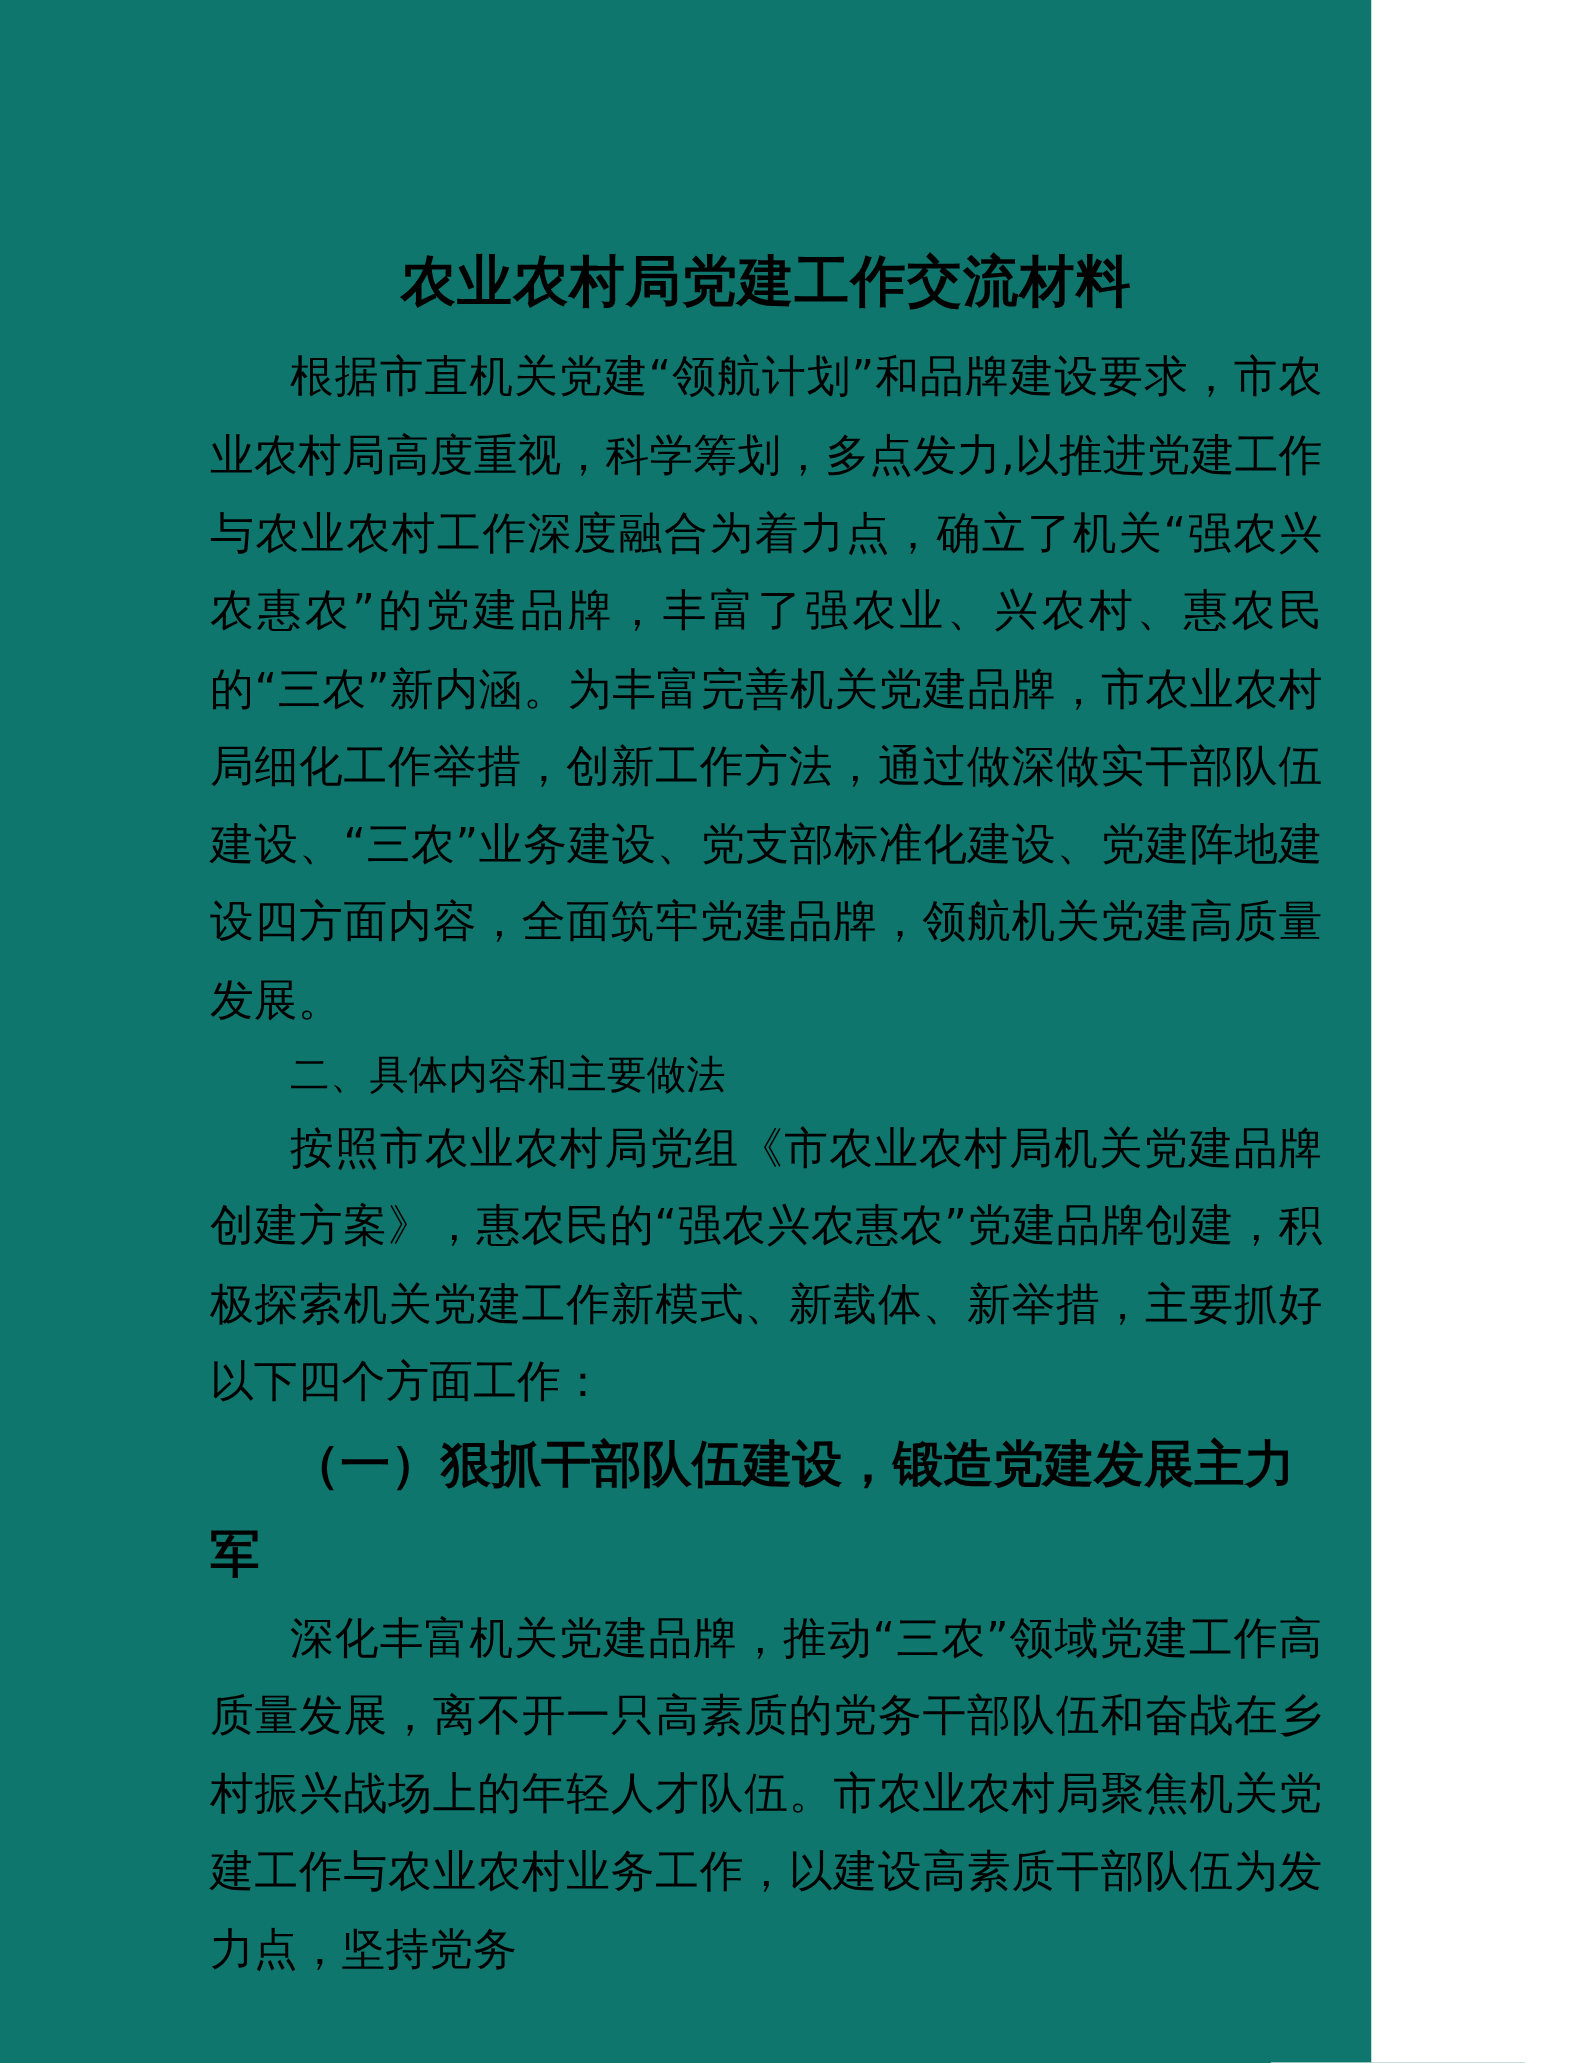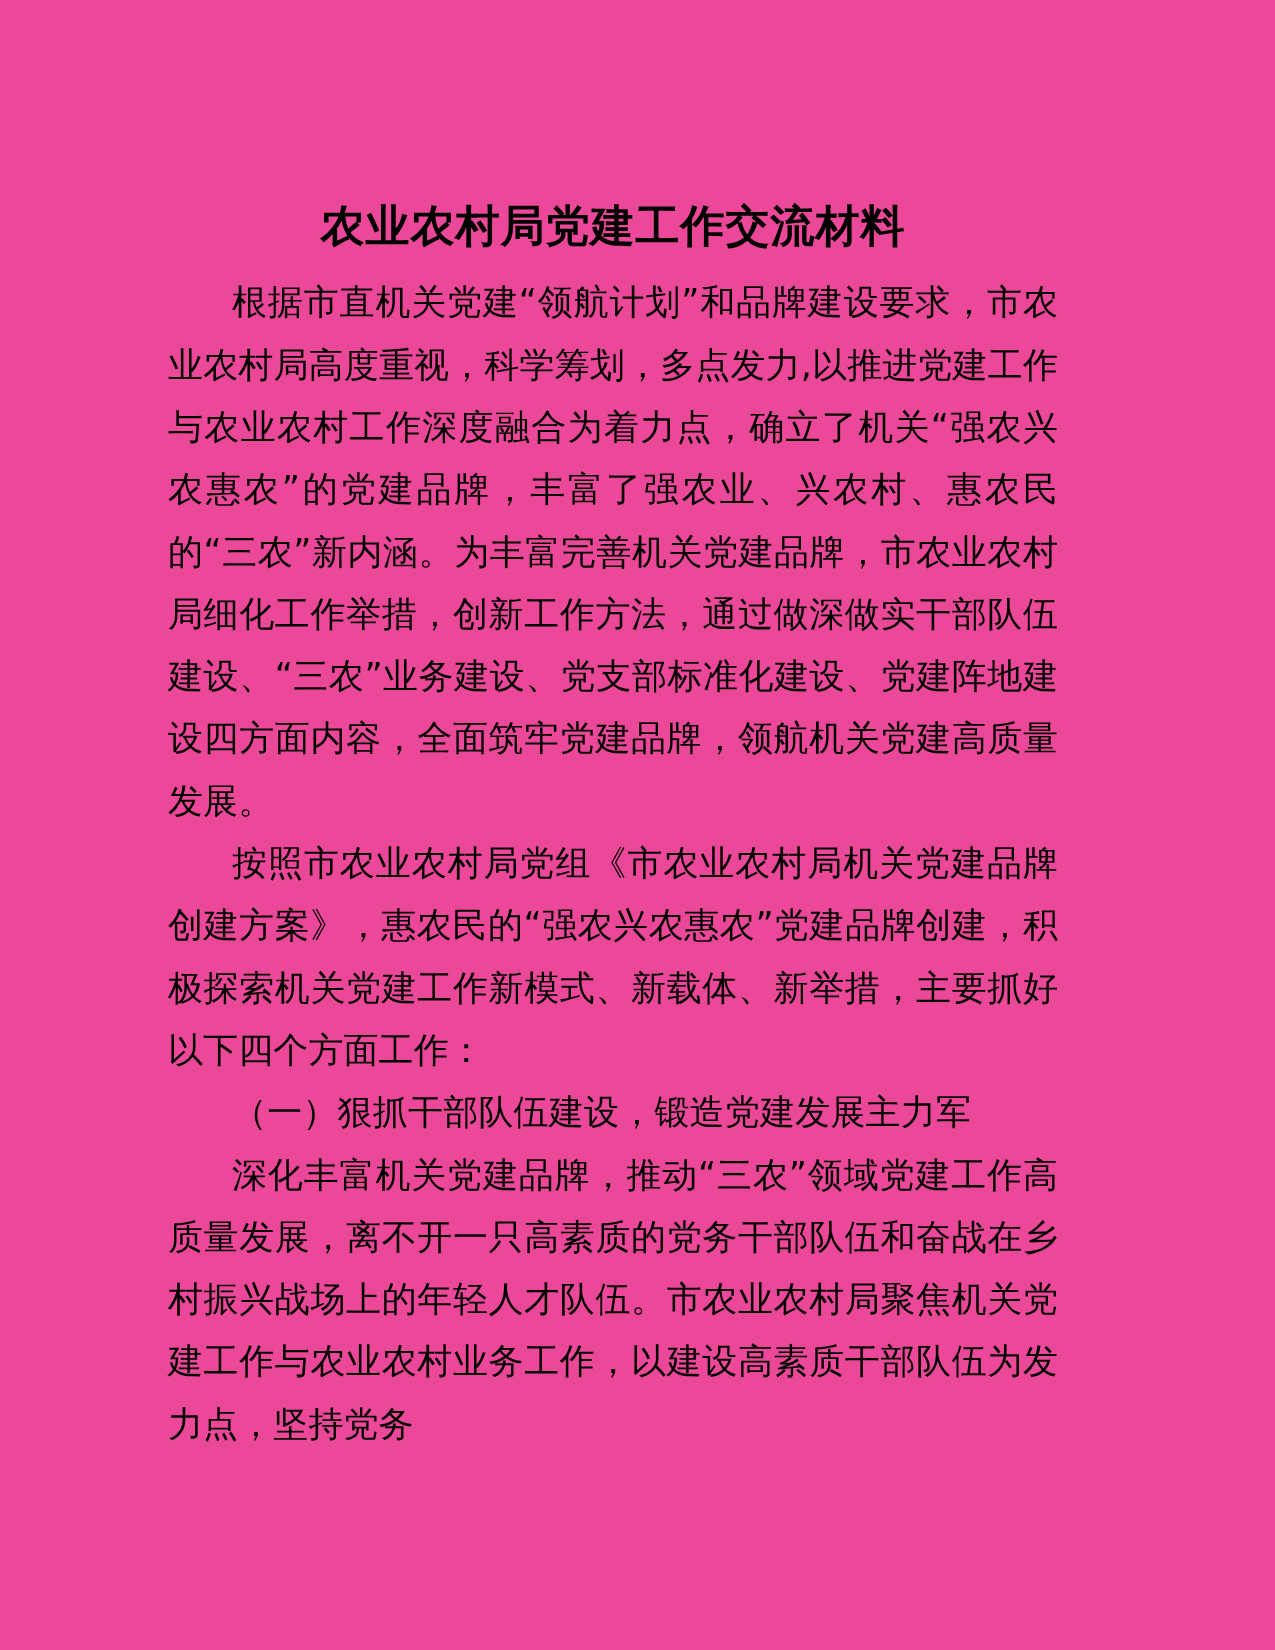--- a/index.html
+++ b/index.html
@@ -7,23 +7,23 @@
     margin: 0;
     padding: 0;
     background: #ffffff;
   }
   body {
     font-family: "DejaVu Sans", "Liberation Sans", sans-serif;
     color: #000000;
   }
   .page {
     position: relative;
-    width: 1275px;
+    width: 1097px;
     height: 1650px;
-    background: #ec4899;
+    background: #0f766e;
     box-sizing: border-box;
     overflow: hidden;
   }
   .content {
     position: absolute;
     left: 168px;
     top: 196px;
     width: 890px;
   }
   .doc-title {
@@ -37,22 +37,22 @@
   }
   .heading {
     font-size: 31.5px;
     font-weight: 400;
     line-height: 1.78;
     margin: 0;
     text-indent: 64px;
     letter-spacing: 0.2px;
   }
   .subheading {
-    font-size: 35px;
-    font-weight: 400;
+    font-size: 40px;
+    font-weight: 700;
     line-height: 1.78;
     margin: 0;
     text-indent: 64px;
     letter-spacing: 0.2px;
   }
   .para {
     font-size: 35px;
     font-weight: 400;
     line-height: 1.78;
     margin: 0;
@@ -67,20 +67,21 @@
 <body>
 
 <div class="page">
   <div class="content">
 
     <h1 class="doc-title">农业农村局党建工作交流材料</h1>
 
 
     <p class="para">根据市直机关党建“领航计划”和品牌建设要求，市农业农村局高度重视，科学筹划，多点发力,以推进党建工作与农业农村工作深度融合为着力点，确立了机关“强农兴农惠农”的党建品牌，丰富了强农业、兴农村、惠农民的“三农”新内涵。为丰富完善机关党建品牌，市农业农村局细化工作举措，创新工作方法，通过做深做实干部队伍建设、“三农”业务建设、党支部标准化建设、党建阵地建设四方面内容，全面筑牢党建品牌，领航机关党建高质量发展。</p>
 
+    <p class="heading">二、具体内容和主要做法</p>
 
     <p class="para">按照市农业农村局党组《市农业农村局机关党建品牌创建方案》，惠农民的“强农兴农惠农”党建品牌创建，积极探索机关党建工作新模式、新载体、新举措，主要抓好以下四个方面工作：</p>
 
     <p class="subheading">（一）狠抓干部队伍建设，锻造党建发展主力军</p>
 
     <p class="para">深化丰富机关党建品牌，推动“三农”领域党建工作高质量发展，离不开一只高素质的党务干部队伍和奋战在乡村振兴战场上的年轻人才队伍。市农业农村局聚焦机关党建工作与农业农村业务工作，以建设高素质干部队伍为发力点，坚持党务</p>
 
   </div>
 </div>
 

